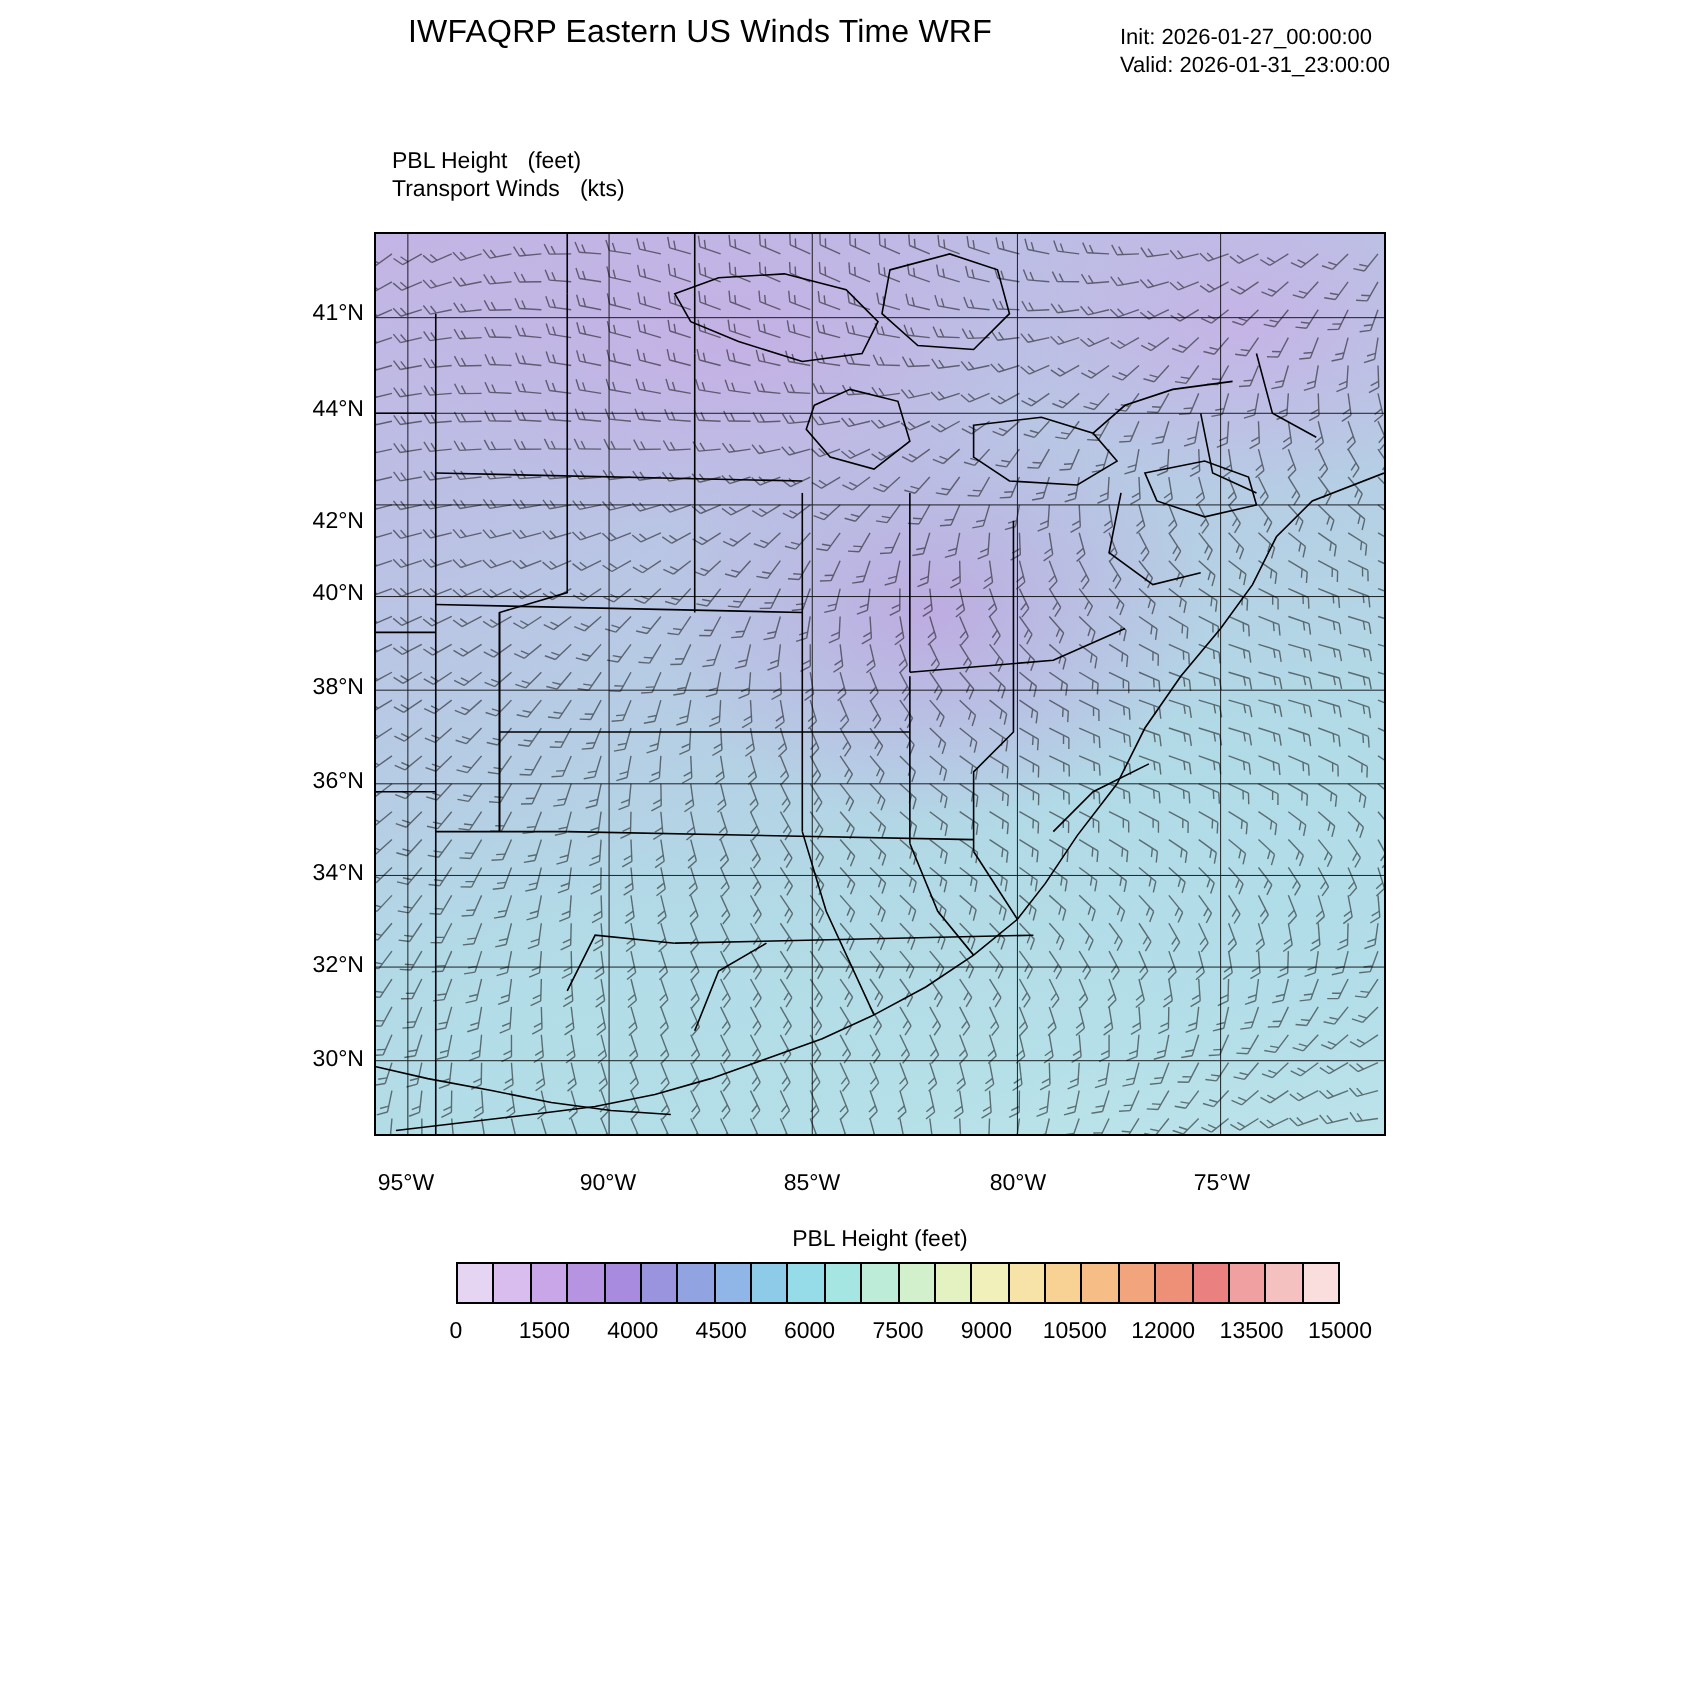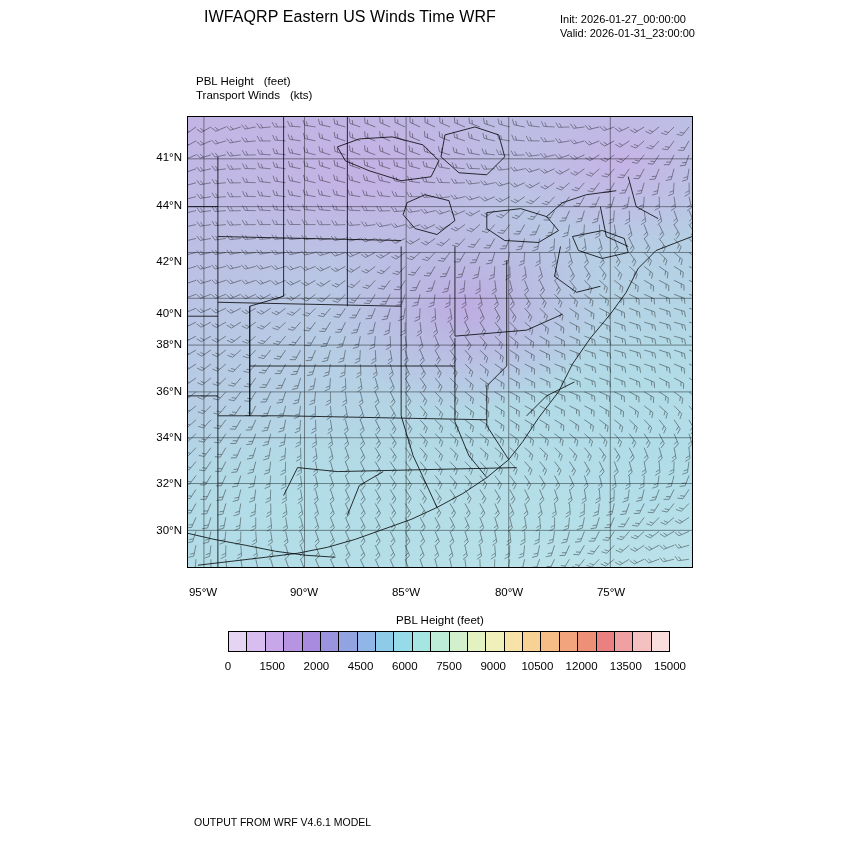--- a/index.html
+++ b/index.html
@@ -1311,21 +1311,21 @@
       <path d="M322 0 L322 452"></path>
       <path d="M424 0 L424 452"></path>
     </g>
   </svg>
 </div>
 
 <div class="abs" id="ylabels">
     <div class="ytick" style="top: 35px;">41°N</div>
     <div class="ytick" style="top: 83px;">44°N</div>
     <div class="ytick" style="top: 139px;">42°N</div>
-    <div class="ytick" style="top: 191px;">40°N</div>
+    <div class="ytick" style="top: 175px;">40°N</div>
     <div class="ytick" style="top: 222px;">38°N</div>
     <div class="ytick" style="top: 269px;">36°N</div>
     <div class="ytick" style="top: 315px;">34°N</div>
     <div class="ytick" style="top: 361px;">32°N</div>
     <div class="ytick" style="top: 408px;">30°N</div>
   </div>
 <div class="abs" id="xlabels">
     <div class="xtick" style="left: 23px; top: 0px;">95°W</div>
     <div class="xtick" style="left: 124px; top: 0px;">90°W</div>
     <div class="xtick" style="left: 226px; top: 0px;">85°W</div>
@@ -1356,26 +1356,25 @@
     <div class="swatch" style="background: rgb(242, 165, 124);"></div>
     <div class="swatch" style="background: rgb(238, 143, 120);"></div>
     <div class="swatch" style="background: rgb(234, 128, 128);"></div>
     <div class="swatch" style="background: rgb(240, 160, 160);"></div>
     <div class="swatch" style="background: rgb(245, 192, 192);"></div>
     <div class="swatch" style="background: rgb(250, 222, 222);"></div>
   </div>
 <div class="abs" id="cbar-ticks">
     <div class="cbtick" style="left: 10px;">0</div>
     <div class="cbtick" style="left: 54.2px;">1500</div>
-    <div class="cbtick" style="left: 98.4px;">2000</div>
+    <div class="cbtick" style="left: 98.4px;">4000</div>
     <div class="cbtick" style="left: 142.6px;">4500</div>
     <div class="cbtick" style="left: 186.8px;">6000</div>
     <div class="cbtick" style="left: 231px;">7500</div>
     <div class="cbtick" style="left: 275.2px;">9000</div>
     <div class="cbtick" style="left: 319.4px;">10500</div>
     <div class="cbtick" style="left: 363.6px;">12000</div>
     <div class="cbtick" style="left: 407.8px;">13500</div>
     <div class="cbtick" style="left: 452px;">15000</div>
   </div>
 
 <div class="abs" id="footer">
-  <div>OUTPUT FROM WRF V4.6.1 MODEL</div>
 </div>
 
 </body></html>

